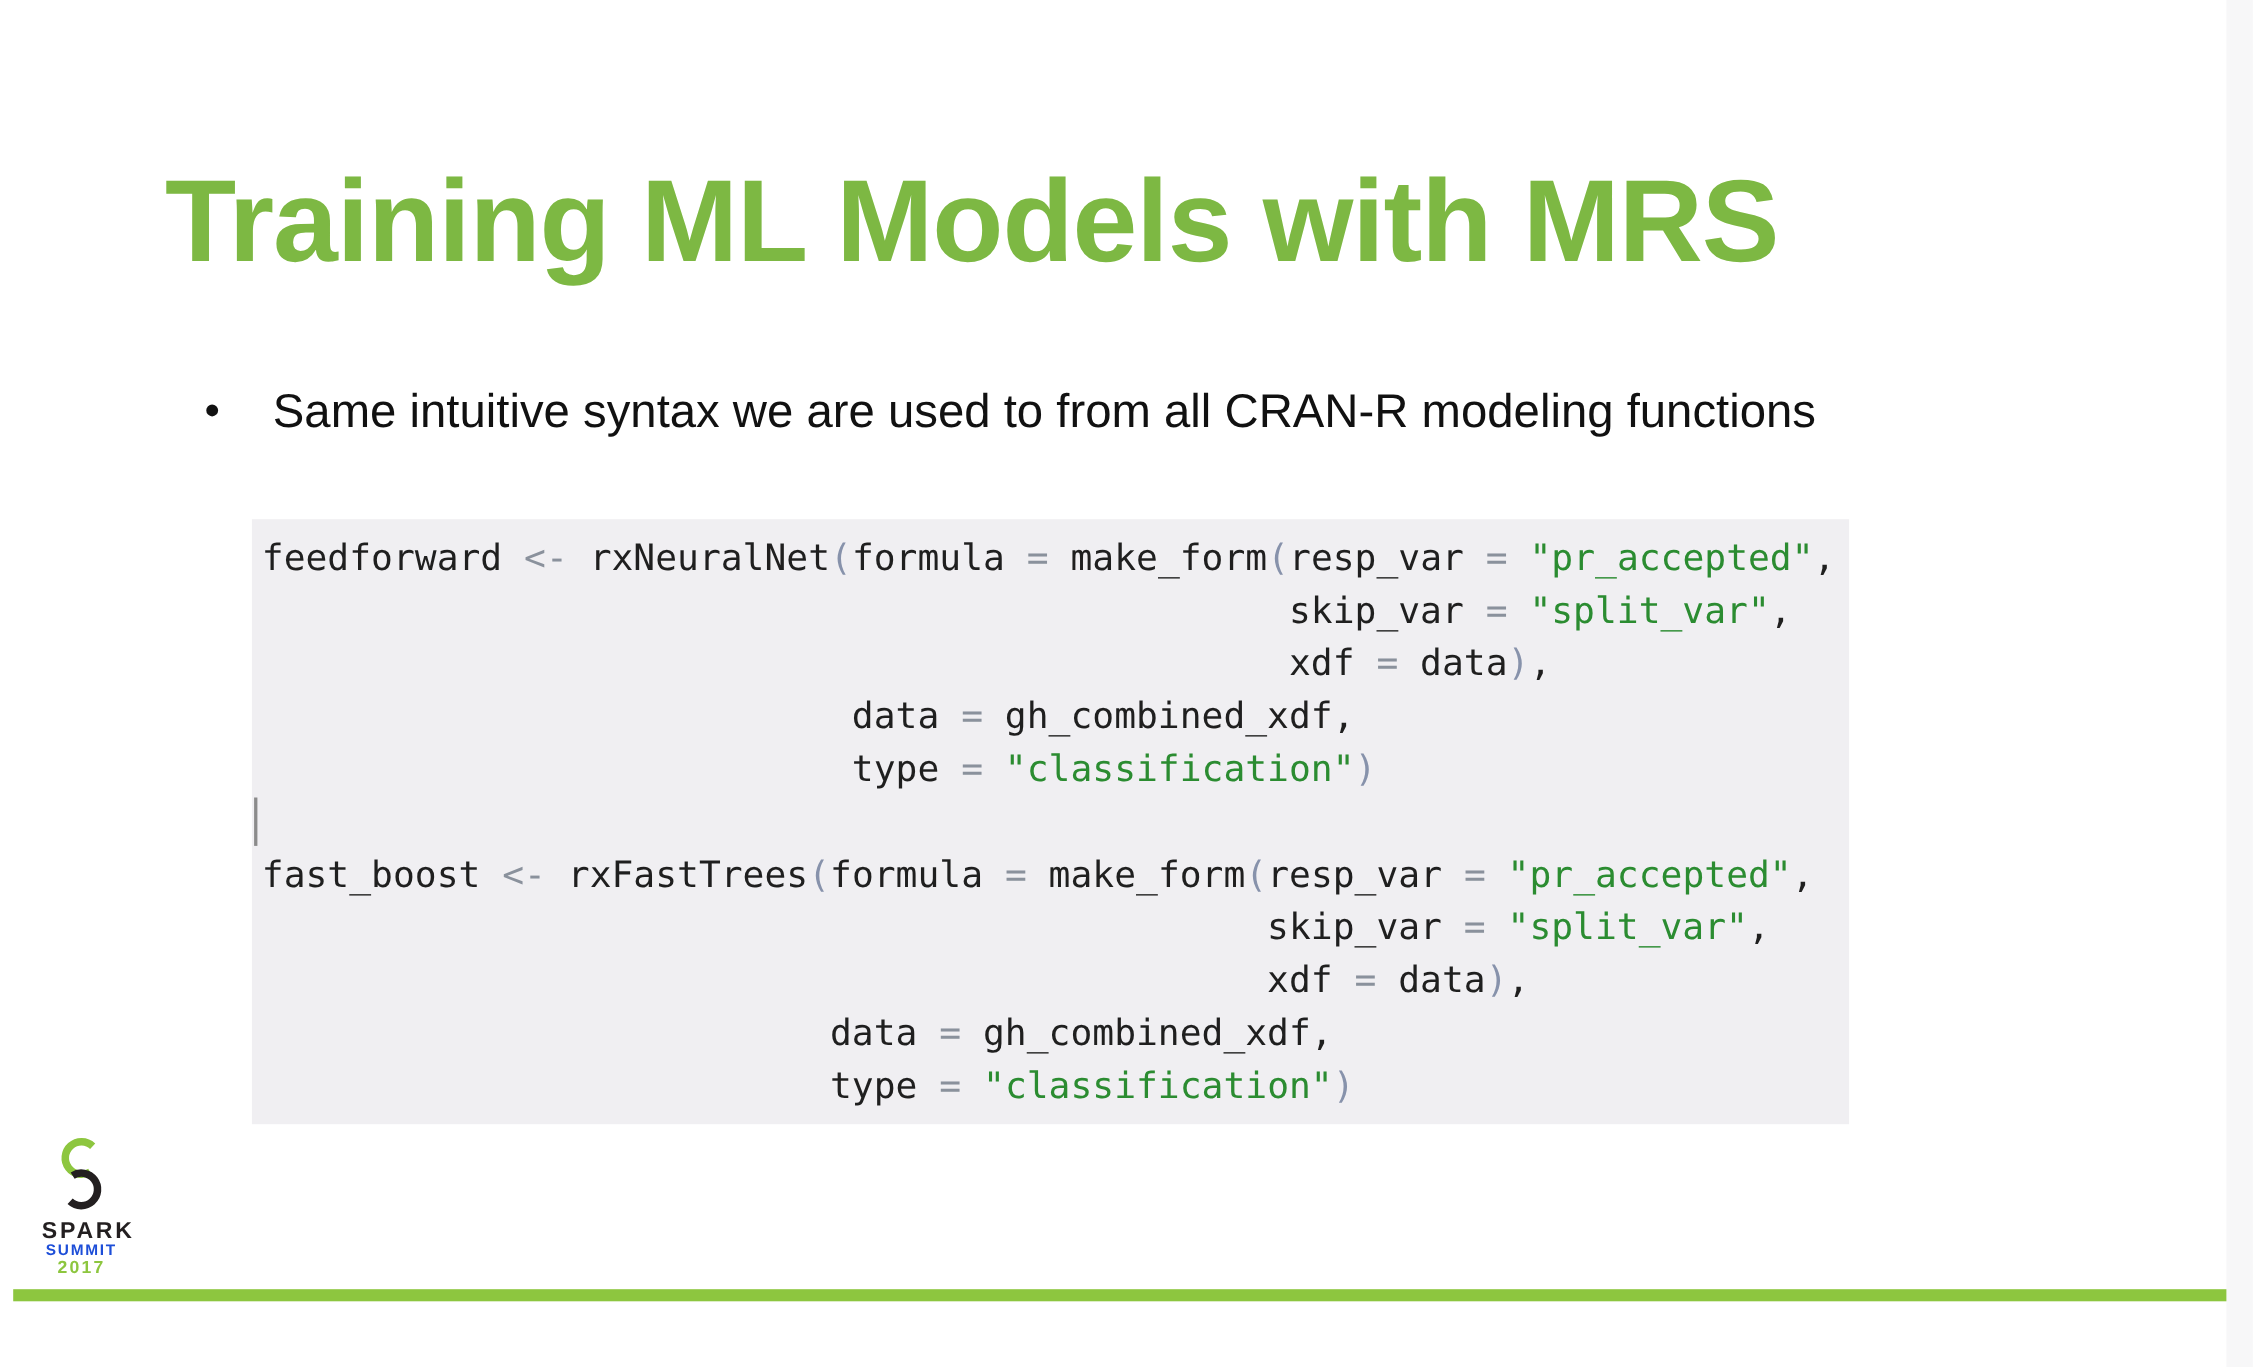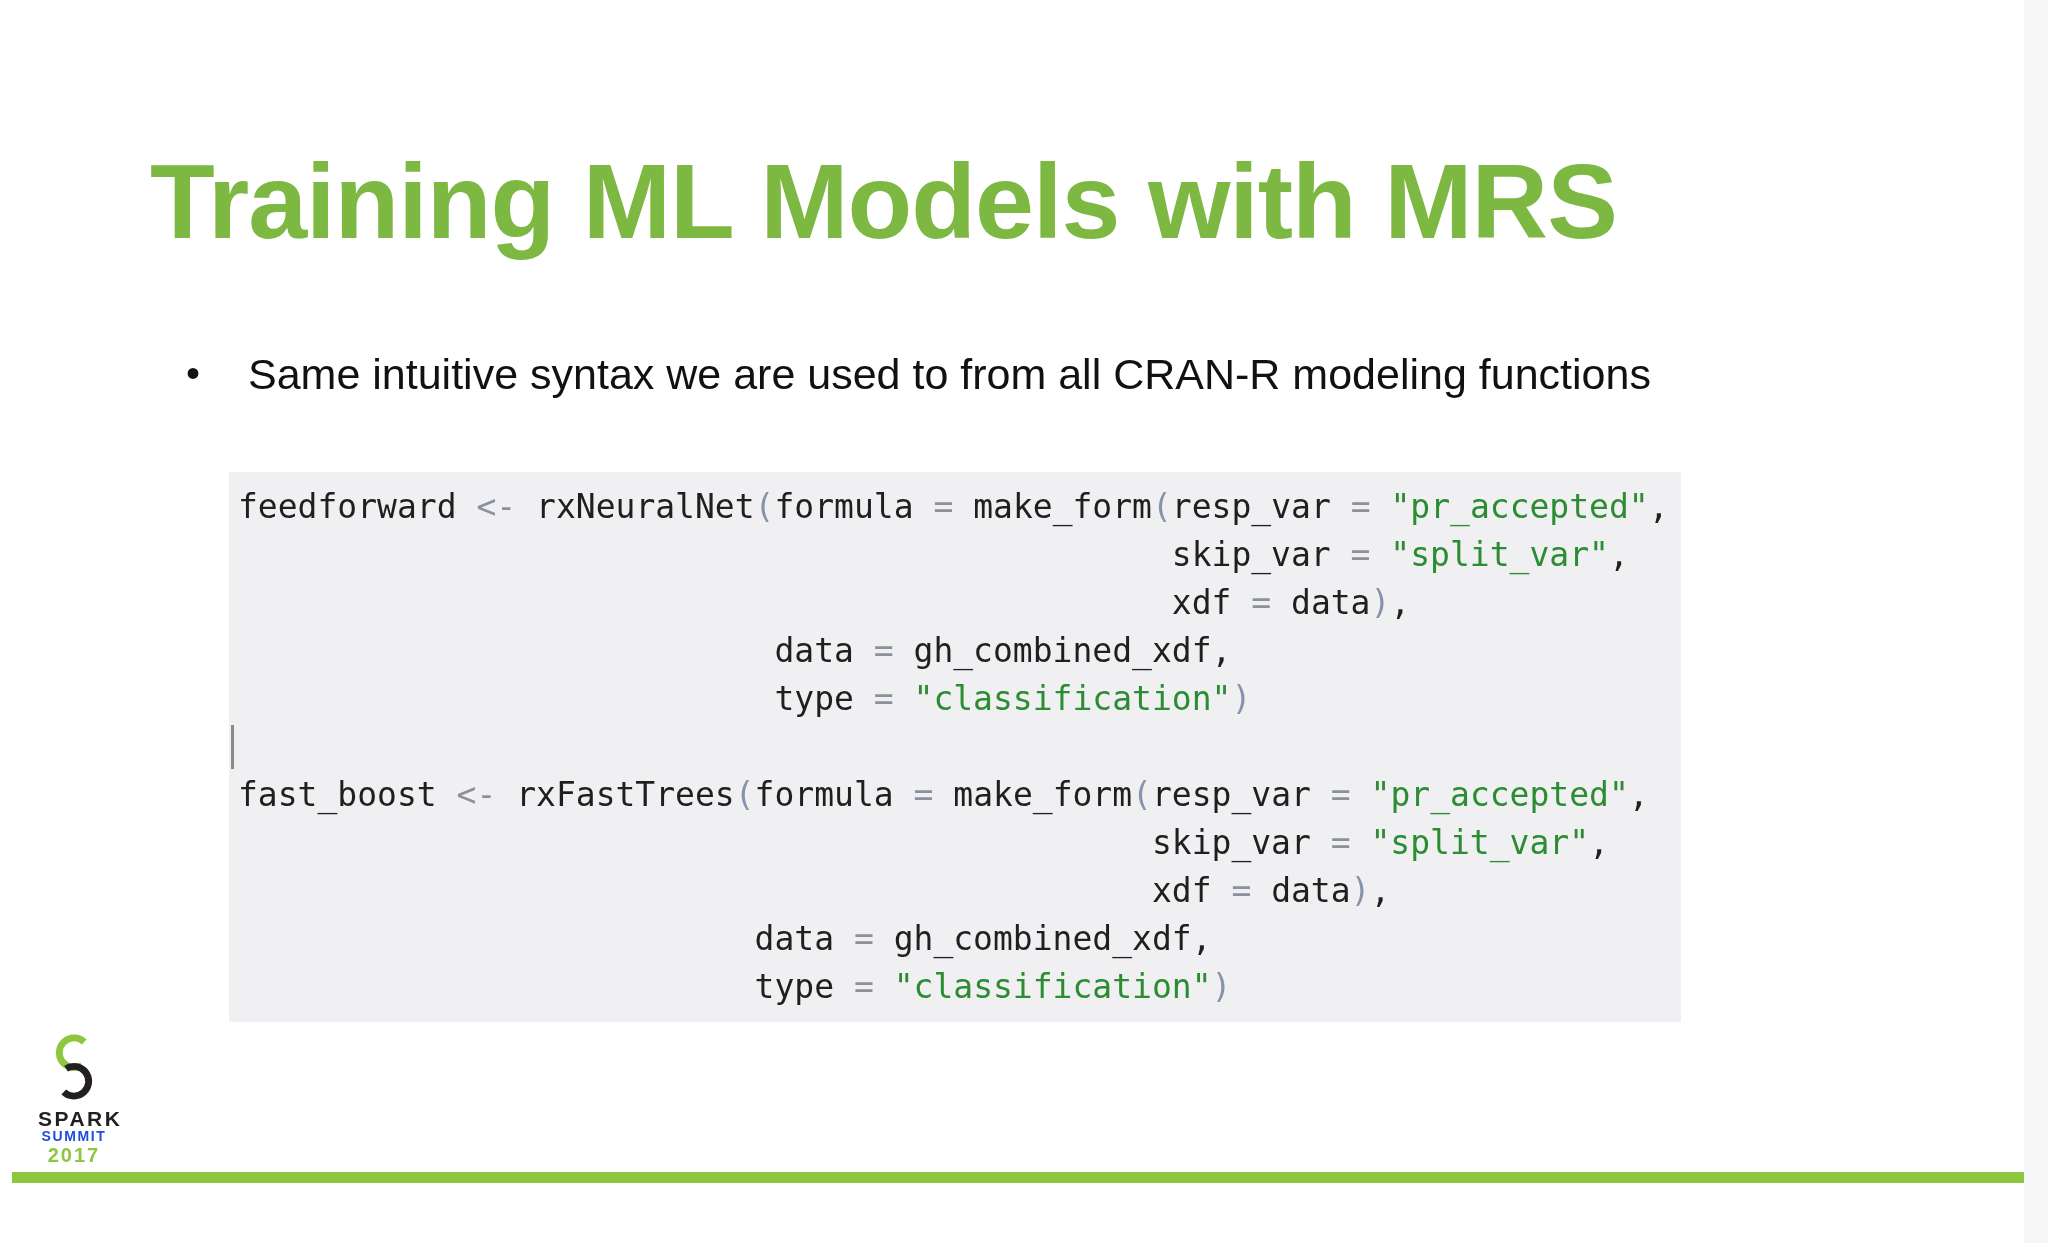--- a/index.html
+++ b/index.html
@@ -56,21 +56,21 @@
     text-align:center;
   }
   .logo-icon{display:block;margin:0 auto 4px auto;}
   .logo-line1{
     font-weight:bold;font-size:21px;letter-spacing:2.5px;color:#231f20;line-height:1.0;
   }
   .logo-line2{
     font-weight:bold;font-size:14px;letter-spacing:1.6px;color:#1d4ed8;line-height:1.05;
   }
   .logo-year{
-    font-weight:bold;font-size:20px;letter-spacing:2px;
+    font-weight:bold;font-size:16px;letter-spacing:2px;
     color:var(--green-accent,#8dc63f);line-height:1.1;
   }
   .bottom-bar{
     position:absolute;left:12px;top:1172px;width:2012px;height:11px;
     background:var(--green-accent,#8dc63f);
   }
 </style>
 </head>
 <body>
 

